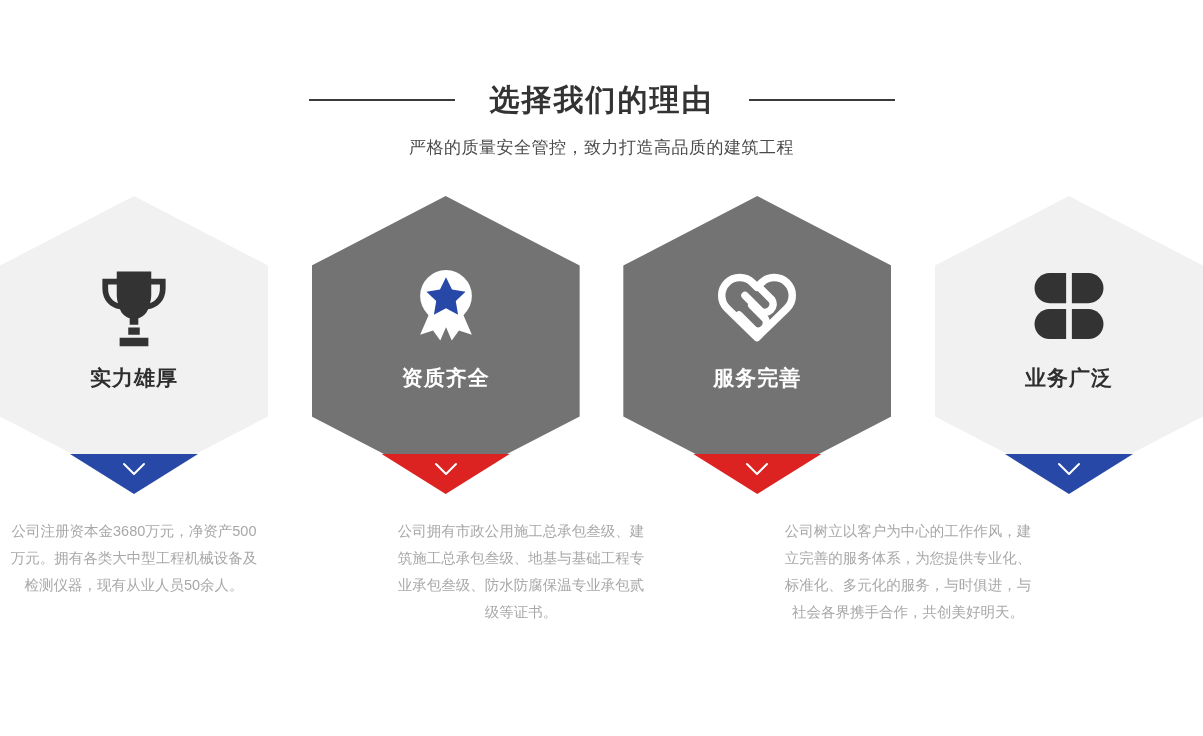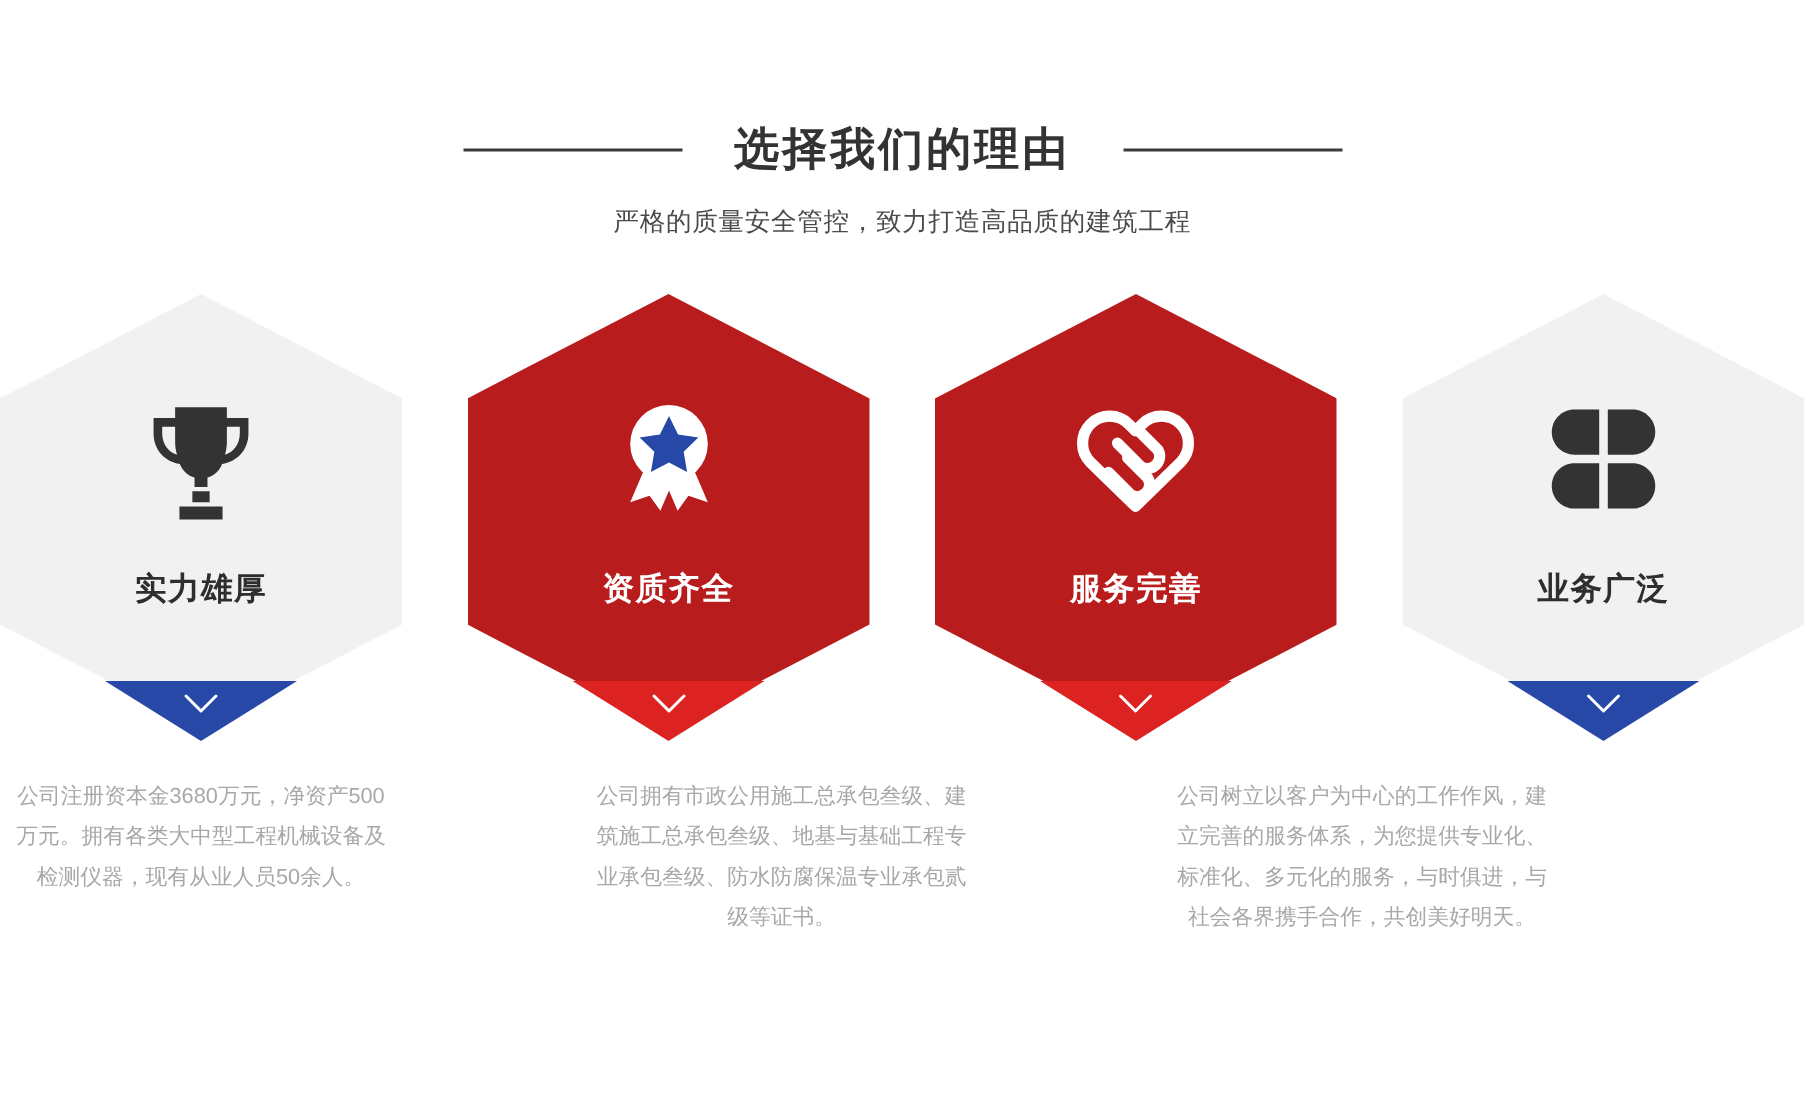--- a/index.html
+++ b/index.html
@@ -83,33 +83,33 @@
     position: absolute;
     inset: 0;
     clip-path: polygon(50% 0%, 100% 24%, 100% 76%, 50% 100%, 0% 76%, 0% 24%);
     display: flex;
     flex-direction: column;
     align-items: center;
     justify-content: flex-start;
   }
 
   .hex.light { background: #f2f1f1; }
-  .hex.blue  { background: #b91c1c; }
+  .hex.blue  { background: #737373; }
 
   .hex-icon {
     margin-top: 58px;
     width: 104px;
     height: 104px;
     display: flex;
     align-items: center;
     justify-content: center;
   }
 
   .hex-label {
-    margin-top: 20px;
+    margin-top: 6px;
     font-size: 21px;
     font-weight: bold;
     letter-spacing: 1px;
   }
 
   .hex.light .hex-label { color: #2e2e2e; }
   .hex.blue  .hex-label { color: #ffffff; }
 
   
   .arrow {

